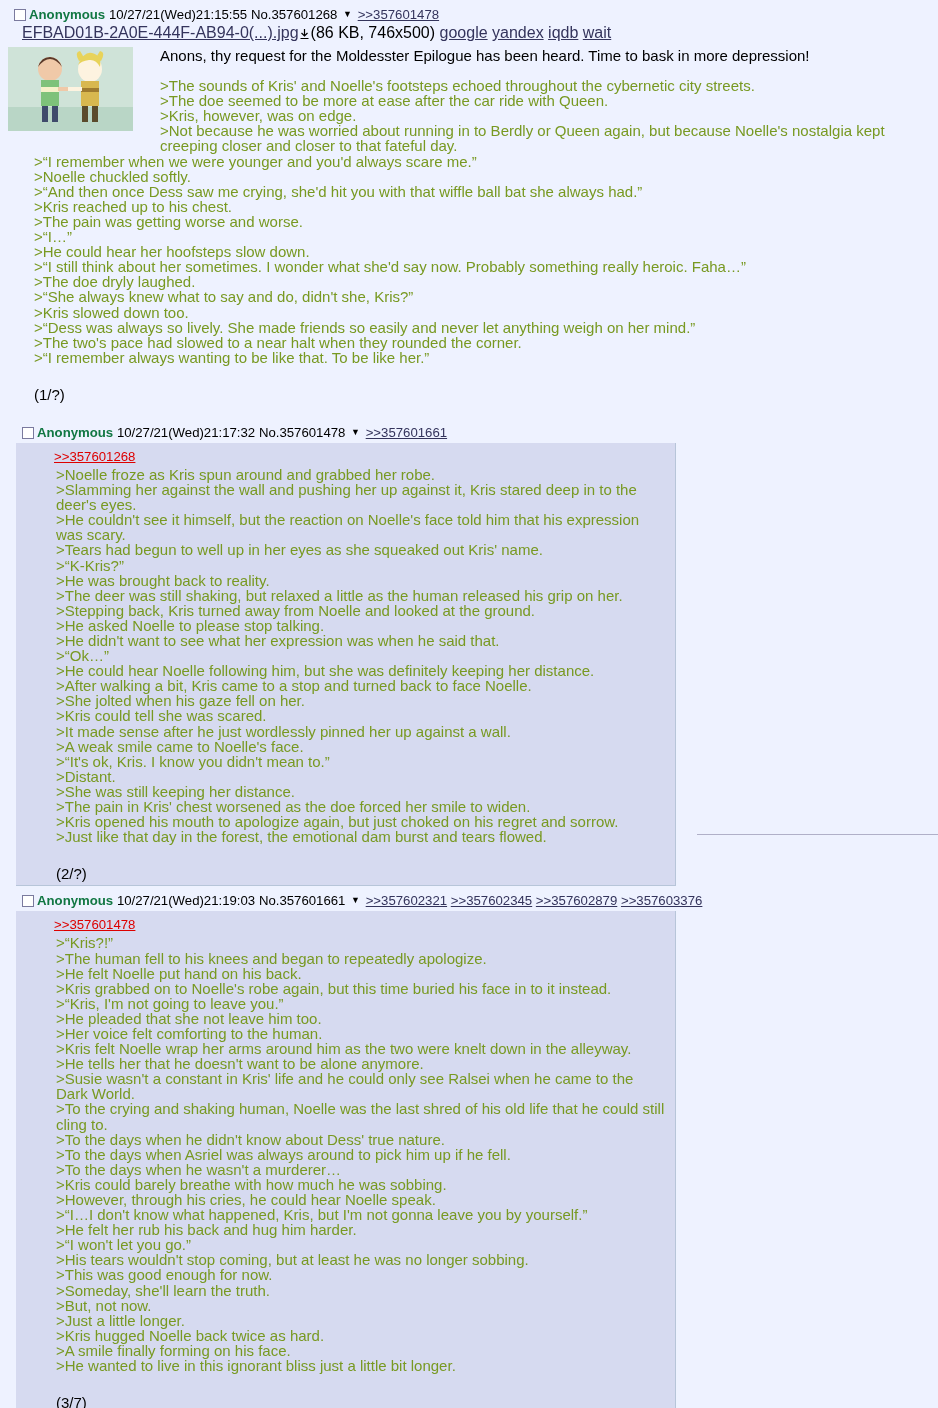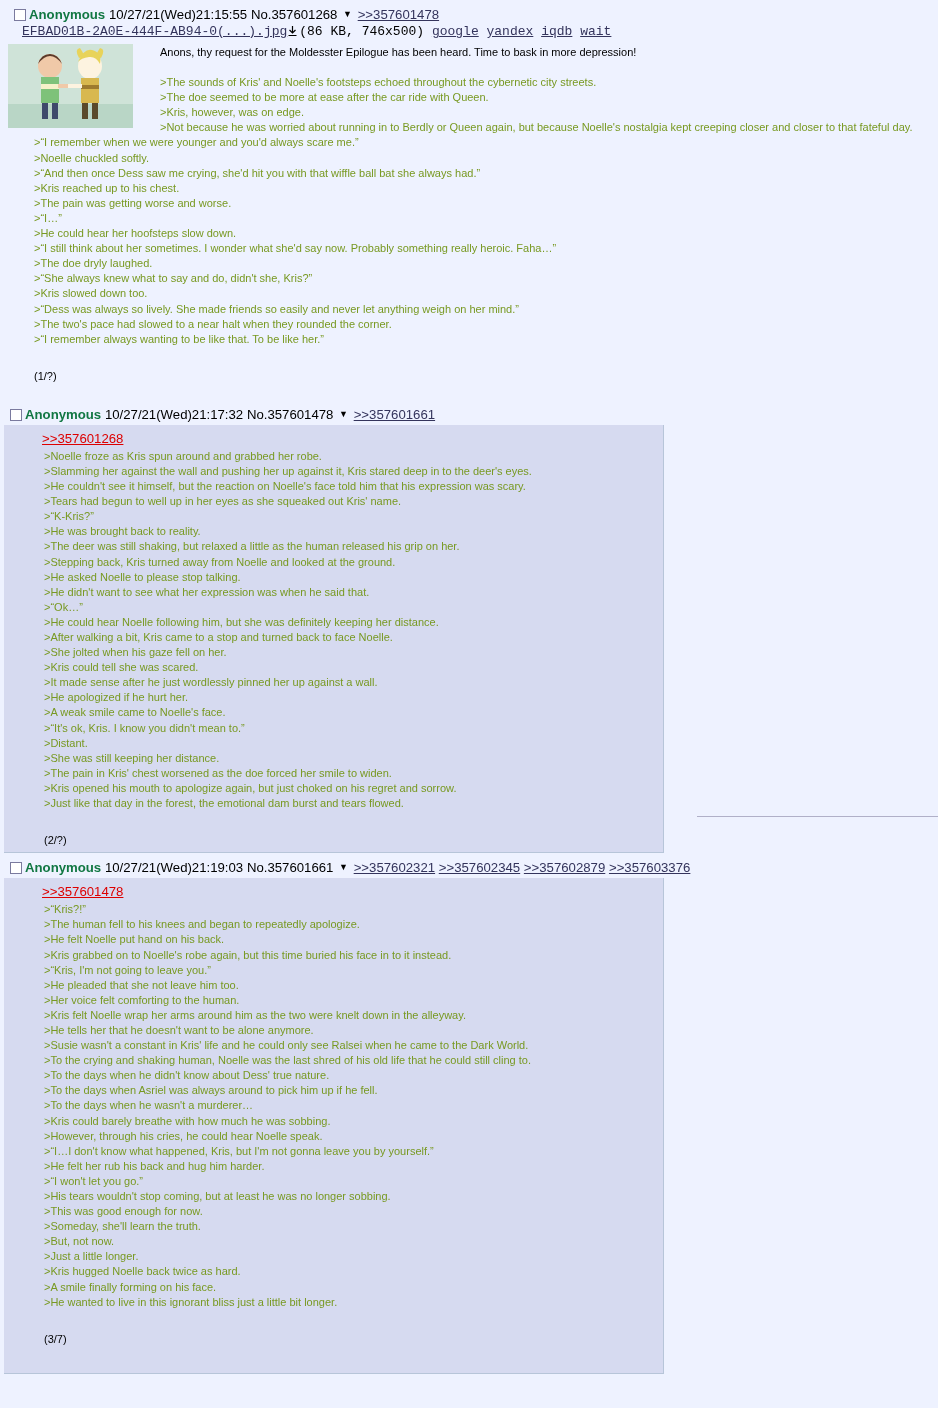--- a/index.html
+++ b/index.html
@@ -37,39 +37,38 @@
     box-sizing: border-box;
   }
   .name {
     color: #117743;
     font-weight: bold;
   }
   .postnum { color: #000; }
   .quotelink { color: #34345C; text-decoration: underline; }
   .deadlink { color: #D00; }
   .fileinfo {
-    font-size: 13px;
+    font-size: 16px;
     margin: 1px 0 2px 0;
     color: #000;
-    font-family: Liberation Mono, monospace;
   }
   .fileinfo a { color: #34345C; }
   .fl-name { color: #34345C; text-decoration: underline; }
   .imgbox {
     float: left;
     margin: 3px 12px 2px 8px;
   }
   .thumb {
     width: 125px;
     height: 84px;
     display: block;
     border: 0;
   }
   .postmessage {
-    font-size: 11px;
+    font-size: 15px;
     line-height: 15.1px;
     color: #000;
     margin: 0;
   }
   .q { color: #789922; }
   .plain { color: #000; }
   .op-body {
     padding-left: 0px;
     overflow: hidden;
   }
@@ -81,21 +80,21 @@
     background: #D6DAF0;
     border: 1px solid #B7C5D9;
     border-left: none;
     border-top: none;
     display: inline-block;
     padding: 2px 6px 4px 4px;
     margin-top: 2px;
     max-width: 660px;
     box-sizing: border-box;
   }
-  .reply-wrap { padding-left: 4px; }
+  .reply-wrap { padding-left: 16px; }
   .reply-inner { padding-left: 6px; }
   .arrow-down {
     display: inline-block;
     color: #000;
     font-size: 9px;
     vertical-align: 2px;
     margin: 0 2px;
   }
   .sideline {
     position: absolute;
@@ -221,21 +220,20 @@
           <div class="q">&gt;The deer was still shaking, but relaxed a little as the human released his grip on her.</div>
           <div class="q">&gt;Stepping back, Kris turned away from Noelle and looked at the ground.</div>
           <div class="q">&gt;He asked Noelle to please stop talking.</div>
           <div class="q">&gt;He didn't want to see what her expression was when he said that.</div>
           <div class="q">&gt;“Ok…”</div>
           <div class="q">&gt;He could hear Noelle following him, but she was definitely keeping her distance.</div>
           <div class="q">&gt;After walking a bit, Kris came to a stop and turned back to face Noelle.</div>
           <div class="q">&gt;She jolted when his gaze fell on her.</div>
           <div class="q">&gt;Kris could tell she was scared.</div>
           <div class="q">&gt;It made sense after he just wordlessly pinned her up against a wall.</div>
-          <div class="q">&gt;He apologized if he hurt her.</div>
           <div class="q">&gt;A weak smile came to Noelle's face.</div>
           <div class="q">&gt;“It's ok, Kris. I know you didn't mean to.”</div>
           <div class="q">&gt;Distant.</div>
           <div class="q">&gt;She was still keeping her distance.</div>
           <div class="q">&gt;The pain in Kris' chest worsened as the doe forced her smile to widen.</div>
           <div class="q">&gt;Kris opened his mouth to apologize again, but just choked on his regret and sorrow.</div>
           <div class="q">&gt;Just like that day in the forest, the emotional dam burst and tears flowed.</div>
           <div style="height:22px"></div>
           <div class="plain">(2/?)</div>
         </div>

